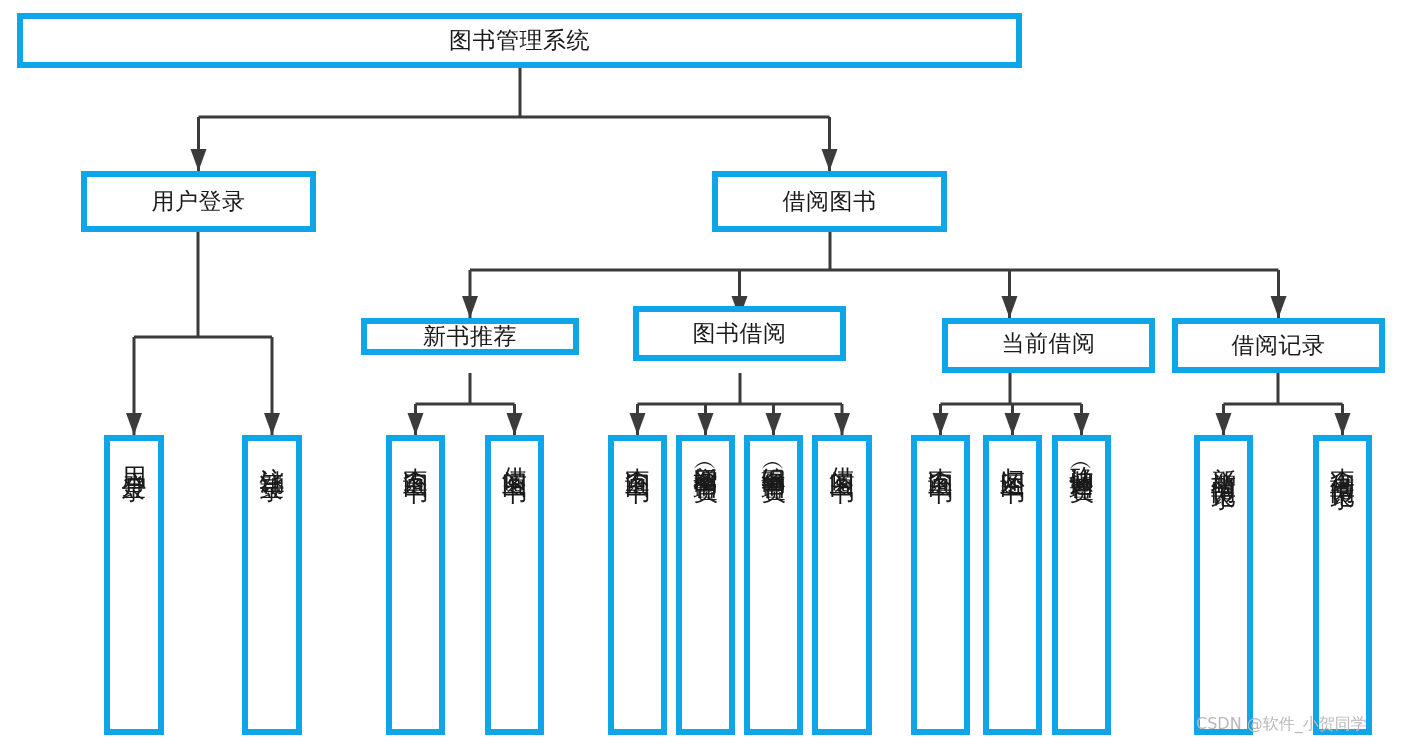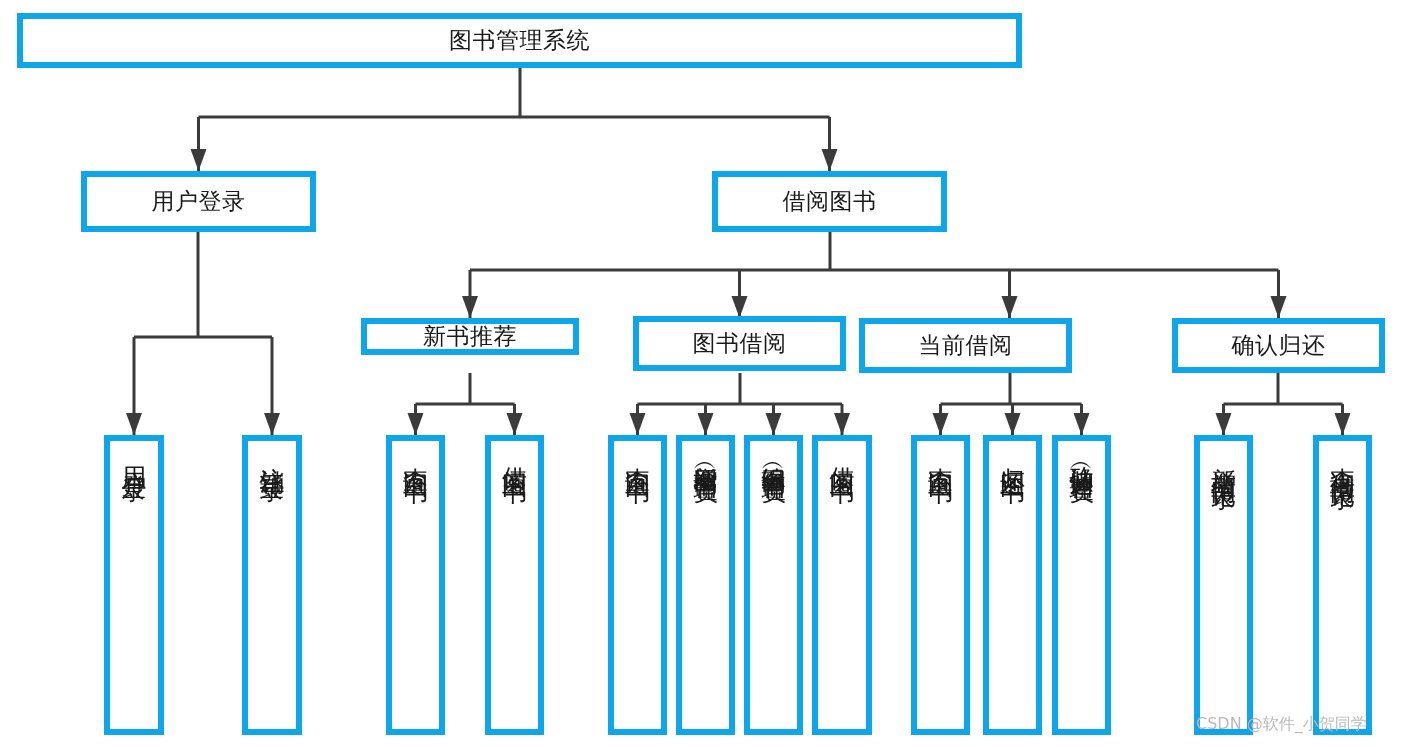--- a/index.html
+++ b/index.html
@@ -141,28 +141,28 @@
       </div>
       <div class="node horiz" style="left: 81px; top: 171px; width: 235px; height: 61px;">
         <span class="node-label">用户登录</span>
       </div>
       <div class="node horiz" style="left: 712px; top: 171px; width: 235px; height: 61px;">
         <span class="node-label">借阅图书</span>
       </div>
       <div class="node horiz" style="left: 361px; top: 318px; width: 218px; height: 37px;">
         <span class="node-label">新书推荐</span>
       </div>
-      <div class="node horiz" style="left: 633px; top: 316px; width: 213px; height: 55px;">
+      <div class="node horiz" style="left: 633px; top: 306px; width: 213px; height: 55px;">
         <span class="node-label">图书借阅</span>
       </div>
-      <div class="node horiz" style="left: 859px; top: 318px; width: 213px; height: 55px;">
+      <div class="node horiz" style="left: 942px; top: 318px; width: 213px; height: 55px; font-family: Liberation Mono, monospace;">
         <span class="node-label">当前借阅</span>
       </div>
       <div class="node horiz" style="left: 1172px; top: 318px; width: 213px; height: 55px;">
-        <span class="node-label">确认归还</span>
+        <span class="node-label">借阅记录</span>
       </div>
       <div class="node vert" style="left: 104px; top: 435px; width: 60px; height: 300px;">
         <span class="node-label">用户登录</span>
       </div>
       <div class="node vert" style="left: 242px; top: 435px; width: 60px; height: 300px;">
         <span class="node-label">注销登录</span>
       </div>
       <div class="node vert" style="left: 386px; top: 435px; width: 59px; height: 300px;">
         <span class="node-label">查询图书</span>
       </div>

